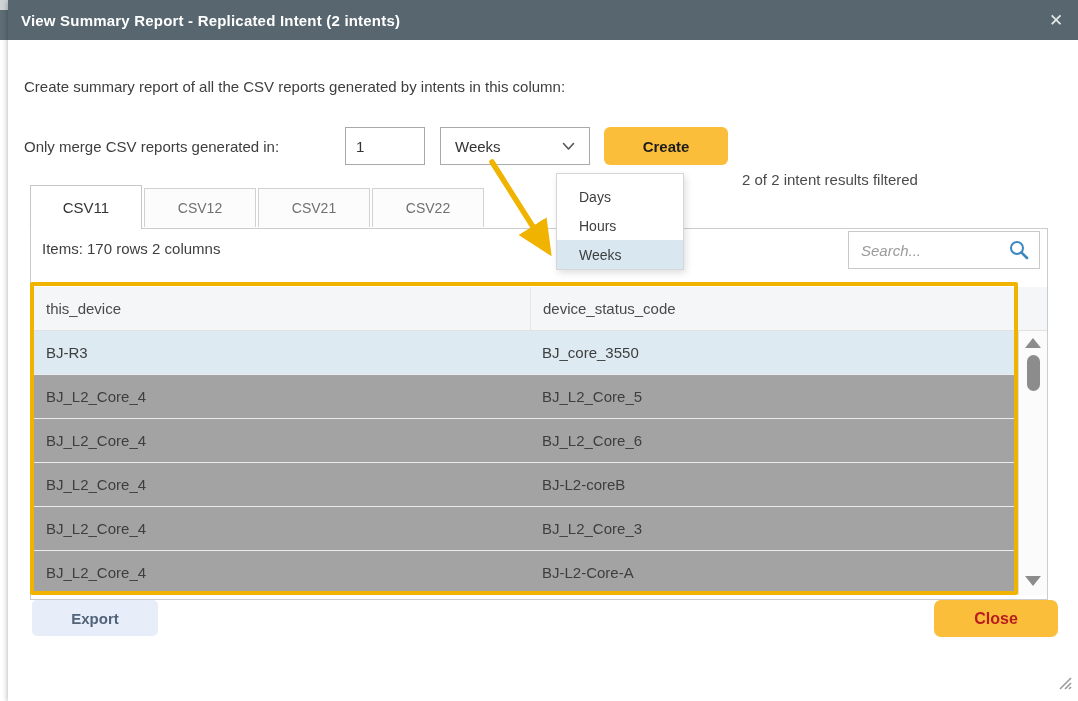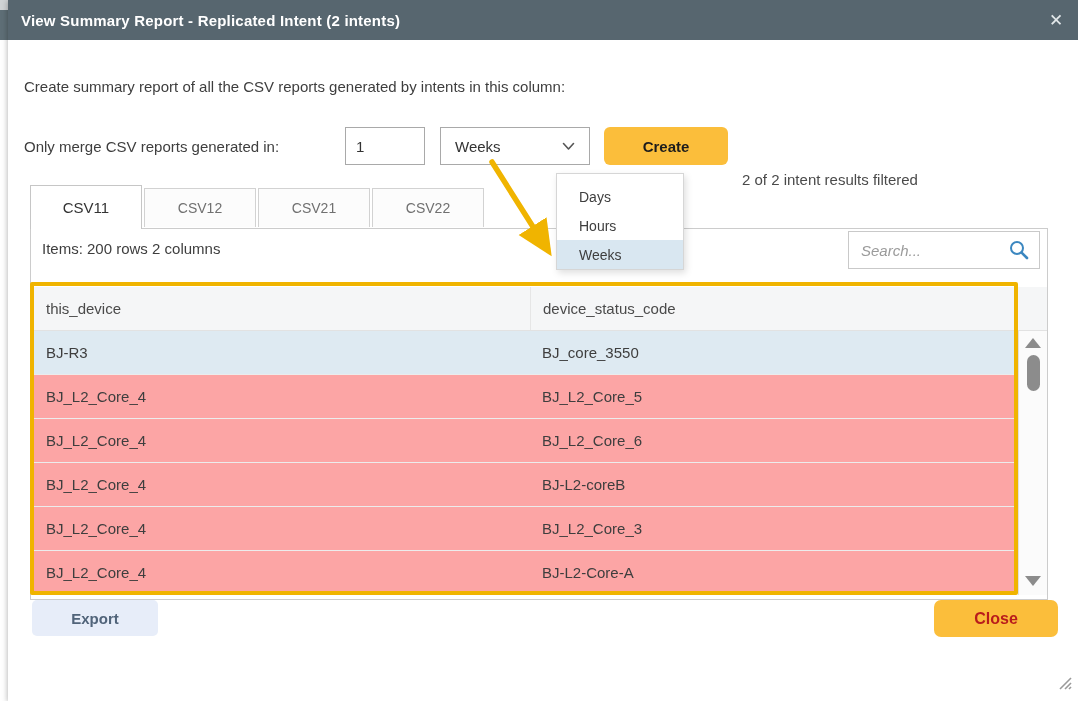--- a/index.html
+++ b/index.html
@@ -49,21 +49,21 @@
   .search-input{flex:1;min-width:0;border:none;outline:none;font-size:15px;padding:0 6px 0 12px;color:#333;font-family:inherit;}
   .search-input::placeholder{font-style:italic;color:#9b9b9b;}
   .search-icon{margin-right:9px;display:flex;cursor:pointer;}
 
   
   .table{position:absolute;left:26px;top:287px;width:980px;z-index:2;}
   .t-head{display:flex;height:44px;box-sizing:border-box;background:#F5F6F7;border-bottom:1px solid #e2e2e2;}
   .t-hcell{box-sizing:border-box;display:flex;align-items:center;padding-left:12px;font-size:15px;color:#4a4a4a;}
   .t-hcell:first-child{width:496px;}
   .t-hcell:last-child{flex:1;border-left:1px solid #e6e6e6;}
-  .t-row{display:flex;height:44px;box-sizing:border-box;border-bottom:1px solid #ececec;background:#fca5a5;cursor:pointer;}
+  .t-row{display:flex;height:44px;box-sizing:border-box;border-bottom:1px solid #ececec;background:#a3a3a3;cursor:pointer;}
   .t-row.selected{background:#DEEAF2;}
   .t-cell{box-sizing:border-box;display:flex;align-items:center;padding-left:12px;font-size:15px;color:#3e3e3e;}
   .t-cell.c1{width:496px;}
   .t-cell.c2{flex:1;}
   .header-ext{position:absolute;left:1006px;top:287px;width:33px;height:44px;background:#F5F6F7;
               border-bottom:1px solid #e2e2e2;z-index:2;box-sizing:border-box;}
 
   
   .scroll-track{position:absolute;left:1010px;top:331px;width:29px;height:264px;background:#fbfbfb;
                 border-left:1px solid #e0e0e0;z-index:2;display:flex;flex-direction:column;align-items:center;box-sizing:border-box;}
@@ -120,21 +120,21 @@
   <div class="filter-note">2 of 2 intent results filtered</div>
 
   <div class="tab-strip">
       <div class="tab active">CSV11</div>
       <div class="tab">CSV12</div>
       <div class="tab">CSV21</div>
       <div class="tab">CSV22</div>
     </div>
 
   <div class="panel"></div>
-  <div class="items-text">Items: 200 rows 2 columns</div>
+  <div class="items-text">Items: 170 rows 2 columns</div>
 
   <div class="search-box">
     <input class="search-input" placeholder="Search..." style="">
     <span class="search-icon">
       <svg width="22" height="22" viewBox="0 0 22 22">
         <circle cx="9" cy="9" r="6" fill="none" stroke="#3B87C0" stroke-width="2"></circle>
         <line x1="13.6" y1="13.6" x2="19" y2="19" stroke="#3B87C0" stroke-width="2.6" stroke-linecap="round"></line>
       </svg>
     </span>
   </div>

